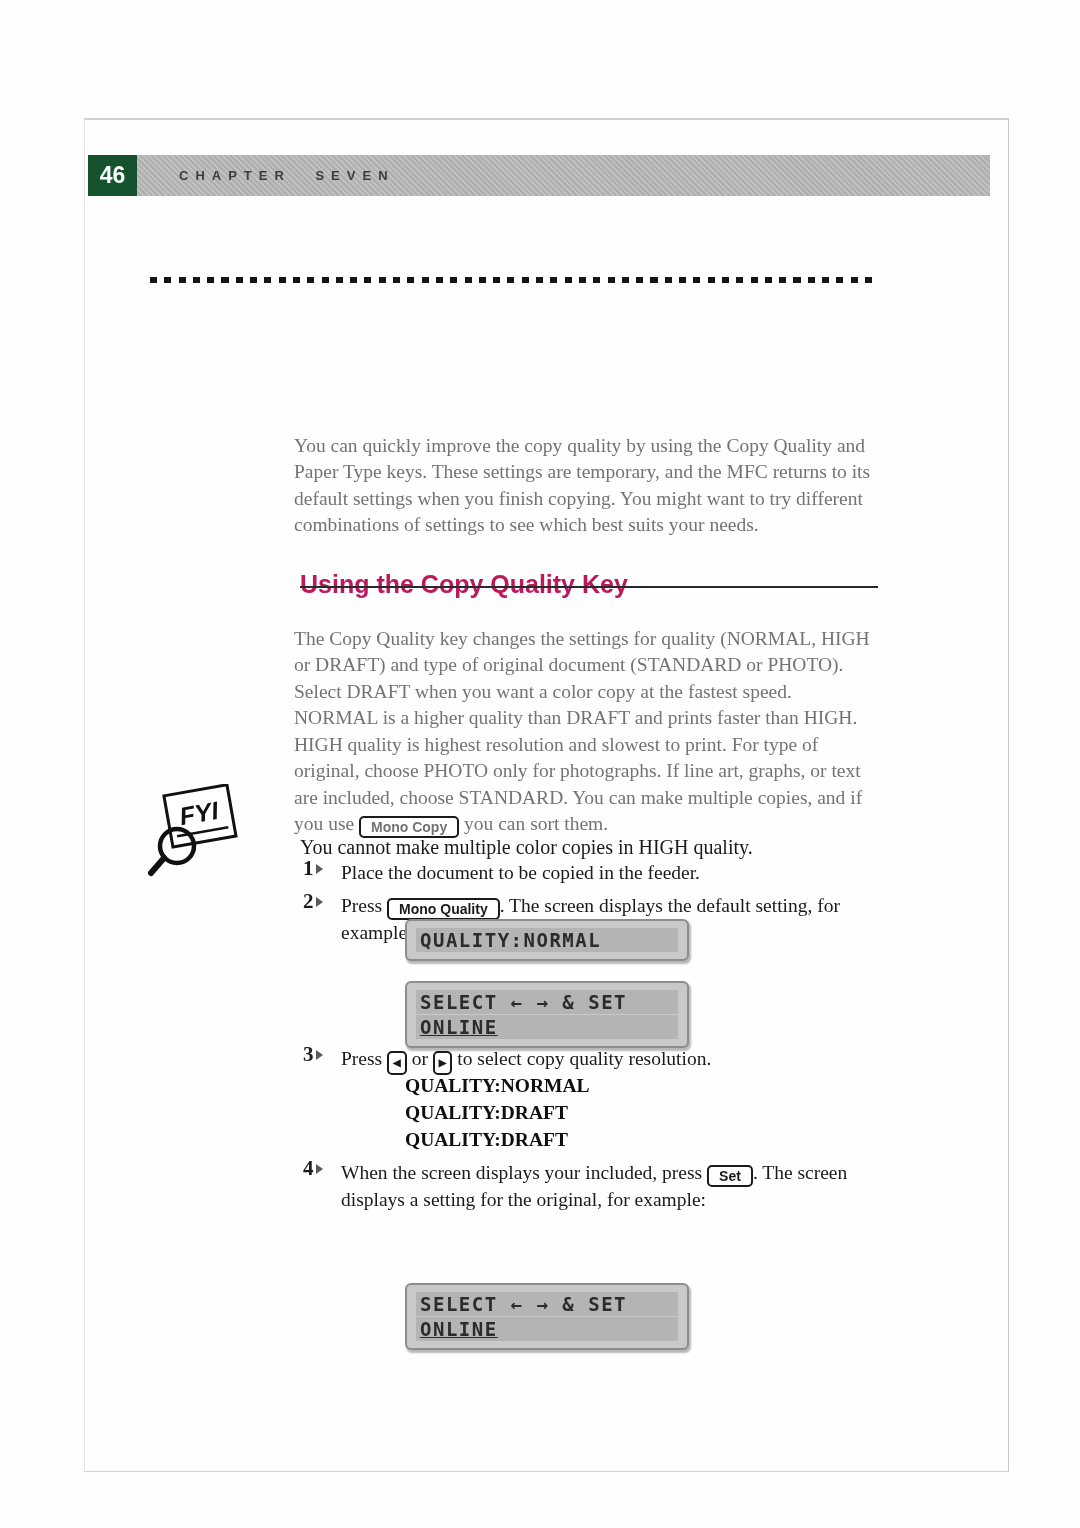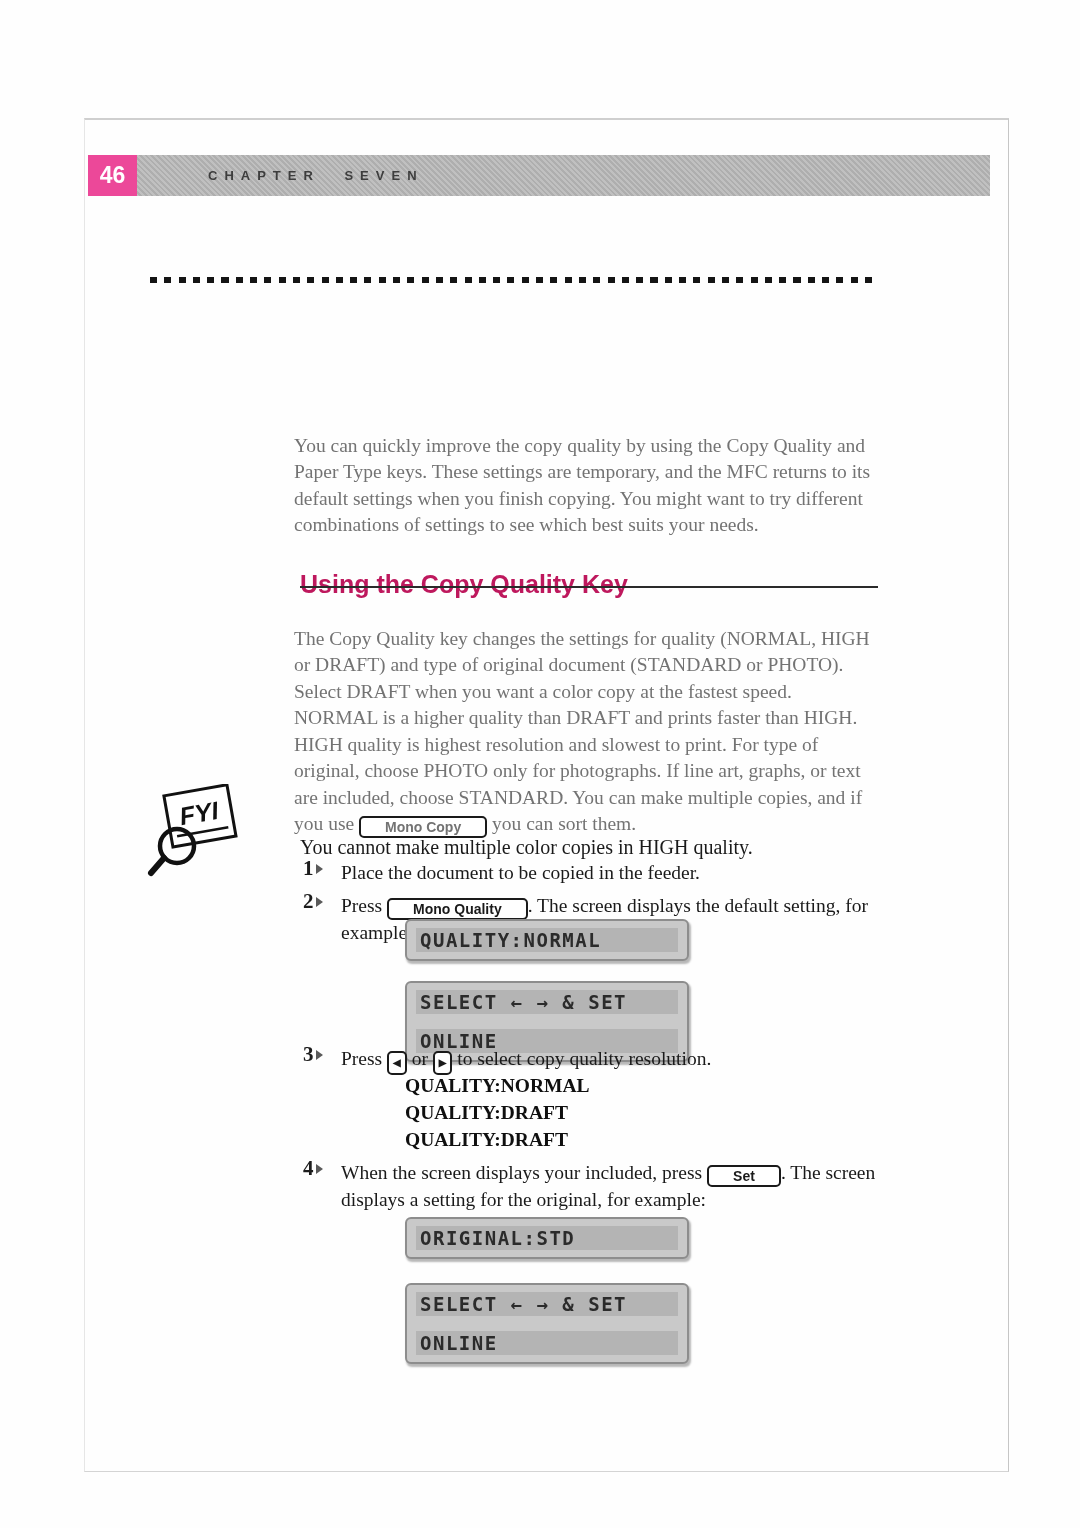--- a/index.html
+++ b/index.html
@@ -1,22 +1,22 @@
 <!DOCTYPE html>
 <html><head>
 <meta charset="utf-8">
 <style>
   html,body{margin:0;padding:0;background:#ffffff;}
   .page{position:relative;width:1080px;height:1528px;background:#fefefe;font-family:"Liberation Serif",serif;color:#1a1a1a;overflow:hidden;}
   .scan-frame{position:absolute;left:84px;top:118px;width:923px;height:1351px;border-top:2px solid #cfcfcf;border-right:1px solid #c6c6c6;border-bottom:1px solid #d4d4d4;border-left:1px solid #e6e6e6;pointer-events:none;}
 
   .header{position:absolute;left:88px;top:155px;width:902px;height:41px;display:flex;}
-  .page-num{width:49px;height:41px;background:#ec4899;color:#fff;font-family:"Liberation Sans",sans-serif;font-weight:bold;font-size:23px;display:flex;align-items:center;justify-content:center;}
+  .page-num{width:49px;height:41px;background:#14532d;color:#fff;font-family:"Liberation Sans",sans-serif;font-weight:bold;font-size:23px;display:flex;align-items:center;justify-content:center;}
   .chapter-bar{flex:1;background:#b7b7b7;background-image:repeating-linear-gradient(45deg, rgba(255,255,255,0.13) 0 2px, rgba(0,0,0,0.05) 2px 4px);display:flex;align-items:center;padding-left:42px;}
-  .chapter-label{font-family:"Liberation Sans",sans-serif;font-weight:bold;font-size:13px;letter-spacing:7px;word-spacing:14px;color:#3d3d3d;margin-left:29px;}
+  .chapter-label{font-family:"Liberation Sans",sans-serif;font-weight:bold;font-size:13px;letter-spacing:7px;word-spacing:14px;color:#3d3d3d;}
 
   .dotted{position:absolute;left:150px;top:277px;width:724px;height:6px;
           background:repeating-linear-gradient(to right,#141414 0 7px,transparent 7px 14.3px);}
 
   .title{position:absolute;left:148px;top:291px;width:680px;font-family:"Liberation Sans",sans-serif;
          font-weight:bold;font-style:italic;font-size:40px;line-height:46px;letter-spacing:-1px;color:#0e0e0e;}
 
   .para{position:absolute;left:294px;width:578px;font-size:19.5px;line-height:26.5px;color:#737373;}
   .intro{top:413px;}
   .heading{position:absolute;left:300px;top:549px;font-family:"Liberation Sans",sans-serif;
@@ -28,31 +28,31 @@
 
   .fyi-note{position:absolute;left:300px;top:814px;width:578px;font-size:20px;line-height:26px;}
 
   .step{position:absolute;left:303px;width:580px;display:flex;align-items:flex-start;}
   .step-num{flex:0 0 34px;font-weight:bold;font-size:21px;color:#1c1c1c;display:flex;align-items:center;}
   .step-arrow{display:inline-block;width:0;height:0;border-left:7px solid #5a5a5a;
               border-top:5px solid transparent;border-bottom:5px solid transparent;margin-left:2px;}
   .step-text{margin:4px;font-size:19.5px;line-height:26.5px;flex:1;}
 
   .key{display:inline-block;font-family:"Liberation Sans",sans-serif;font-weight:bold;font-size:14px;
-       line-height:16px;border:2px solid #1a1a1a;border-radius:5px;padding:1px 24px;background:#fff;
+       line-height:16px;border:2px solid #1a1a1a;border-radius:5px;padding:1px 10px;background:#fff;
        vertical-align:-2px;white-space:nowrap;}
   .key.arrow-key{font-size:10px;padding:2px 4px;vertical-align:-1px;}
 
   .options{position:absolute;left:405px;top:1072px;font-weight:bold;font-size:19.5px;line-height:27px;color:#0f0f0f;}
 
   .lcd{position:absolute;left:405px;width:262px;background:#c9c9c9;border:2px solid #8d8d8d;border-radius:6px;
        box-shadow:1.5px 2.5px 2px rgba(0,0,0,0.28);padding:7px 9px;
        font-family:"DejaVu Sans Mono",monospace;font-weight:bold;font-size:19px;letter-spacing:1.5px;color:#2b2b2b;}
   .lcd-line{display:block;background:rgba(0,0,0,0.10);padding:1px 4px;white-space:pre;}
-  .lcd-line + .lcd-line{margin-top:15px;}
+  .lcd-line + .lcd-line{margin-top:1px;text-decoration:underline;}
   .lcd-quality{top:919px;}
   .lcd-select1{top:981px;}
   .lcd-original{top:1217px;}
   .lcd-select2{top:1283px;}
   .step1{top:856px;}
   .step2{top:889px;}
   .step3{top:1042px;}
   .step4{top:1156px;}
 </style>
 </head>
@@ -133,22 +133,19 @@
   </div>
 
   <div class="step step4">
     <span class="step-num">
         <span>4</span>
         <span class="step-arrow"></span>
       </span>
     <p class="step-text"><span>When the screen displays your included, press </span><span class="key">Set</span><span>. The screen displays a setting for the original, for example:</span></p>
   </div>
 
-  <div class="lcd lcd-original">
-    <span class="lcd-line">ORIGINAL:STD</span>
-  </div>
 
   <div class="lcd lcd-select2">
     <span class="lcd-line">SELECT ← → &amp; SET</span>
     <span class="lcd-line">ONLINE</span>
   </div>
 
 </div>
 
 </body></html>

